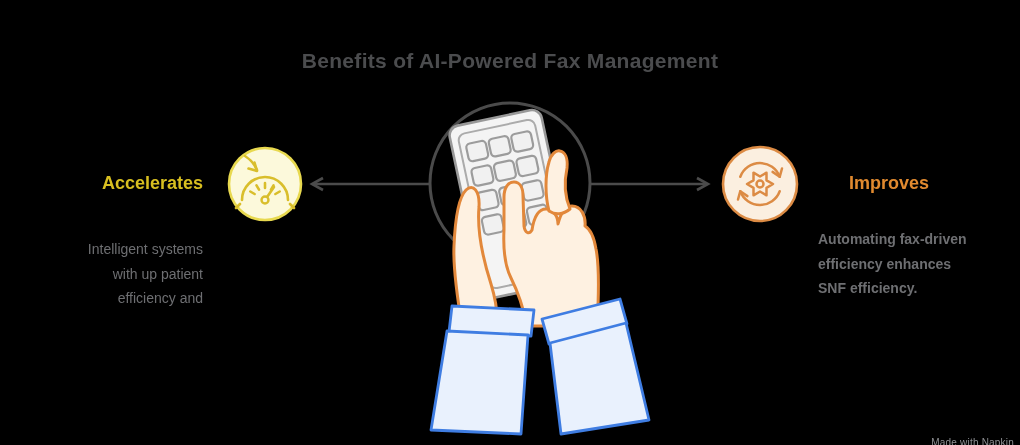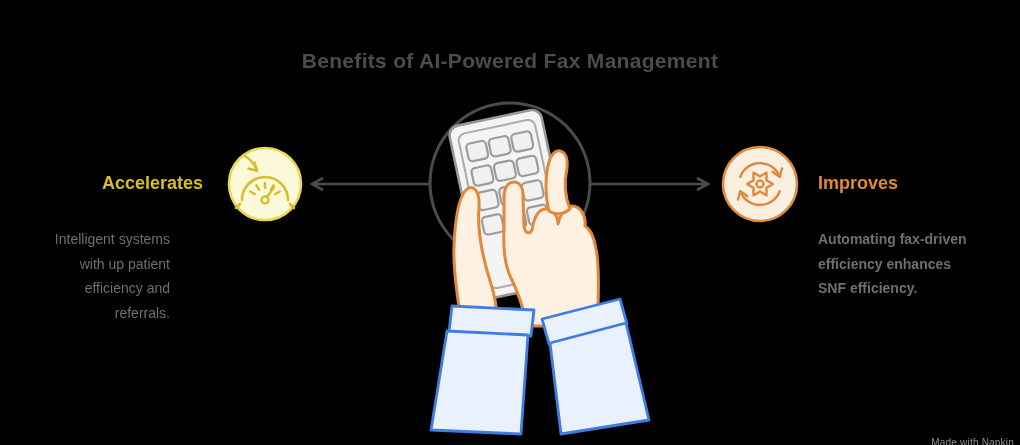--- a/index.html
+++ b/index.html
@@ -8,29 +8,29 @@
     background:var(--background,#000);
     font-family:"Liberation Sans", sans-serif;
   }
   .canvas{position:absolute;inset:0;width:1020px;height:394px;}
   .page-title{
     position:absolute;top:49px;left:0;width:1020px;text-align:center;
     font-size:21px;font-weight:bold;letter-spacing:.3px;
     color:var(--title-text,#4B4C4E);
   }
   .benefit-heading{
-    position:absolute;top:170px;font-size:18px;font-weight:bold;line-height:26px;
+    position:absolute;top:170px;font-size:18px;font-weight:bold;line-height:26px;margin-left:31px;
   }
   .benefit-heading.left{right:817px;text-align:right;color:var(--yellow-accent,#D8BF20);}
   .benefit-heading.right{left:818px;text-align:right;color:var(--orange-accent,#E18A2F);}
   .benefit-body{
     position:absolute;top:227px;font-size:14px;line-height:24.5px;
     color:var(--body-text,#6E6F72);
   }
-  .benefit-body.left{right:850px;text-align:right;}
+  .benefit-body.left{right:817px;text-align:right;margin-top:10px;}
   .benefit-body.right{left:818px;text-align:left;font-weight:bold;}
   .icon-svg{position:absolute;width:82px;height:82px;}
   .icon-svg.left{left:225px;top:144px;}
   .icon-svg.right{left:720px;top:144px;}
   .main-svg{position:absolute;left:0;top:0;}
   .watermark{
     position:absolute;right:6px;top:437px;font-size:10px;white-space:nowrap;
     color:#8E9093;letter-spacing:.2px;
   }
   
@@ -138,21 +138,20 @@
     <polyline class="ostroke" points="27.4,52.1 20.3,47.2 18,55.5"></polyline>
   </svg>
 
   <div class="benefit-heading left">
     <div>Accelerates</div>
   </div>
   <div class="benefit-body left">
     <div>Intelligent systems</div>
     <div>with up patient</div>
     <div>efficiency and</div>
-    <div>referrals.</div>
   </div>
 
   <div class="benefit-heading right">
     <div>Improves</div>
   </div>
   <div class="benefit-body right">
     <div>Automating fax-driven</div>
     <div>efficiency enhances</div>
     <div>SNF efficiency.</div>
   </div>

